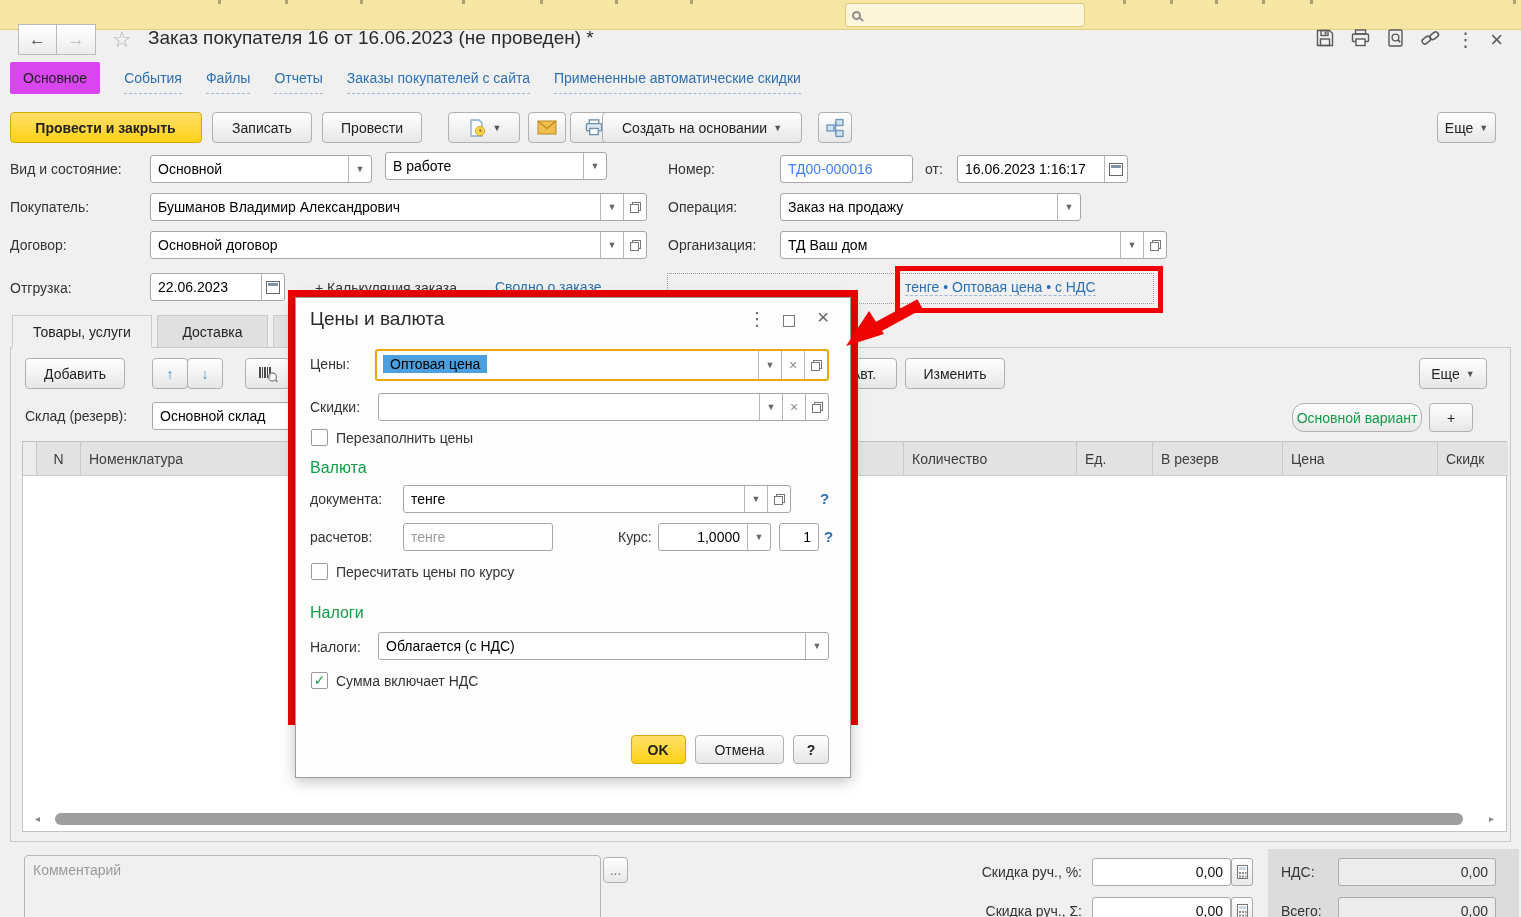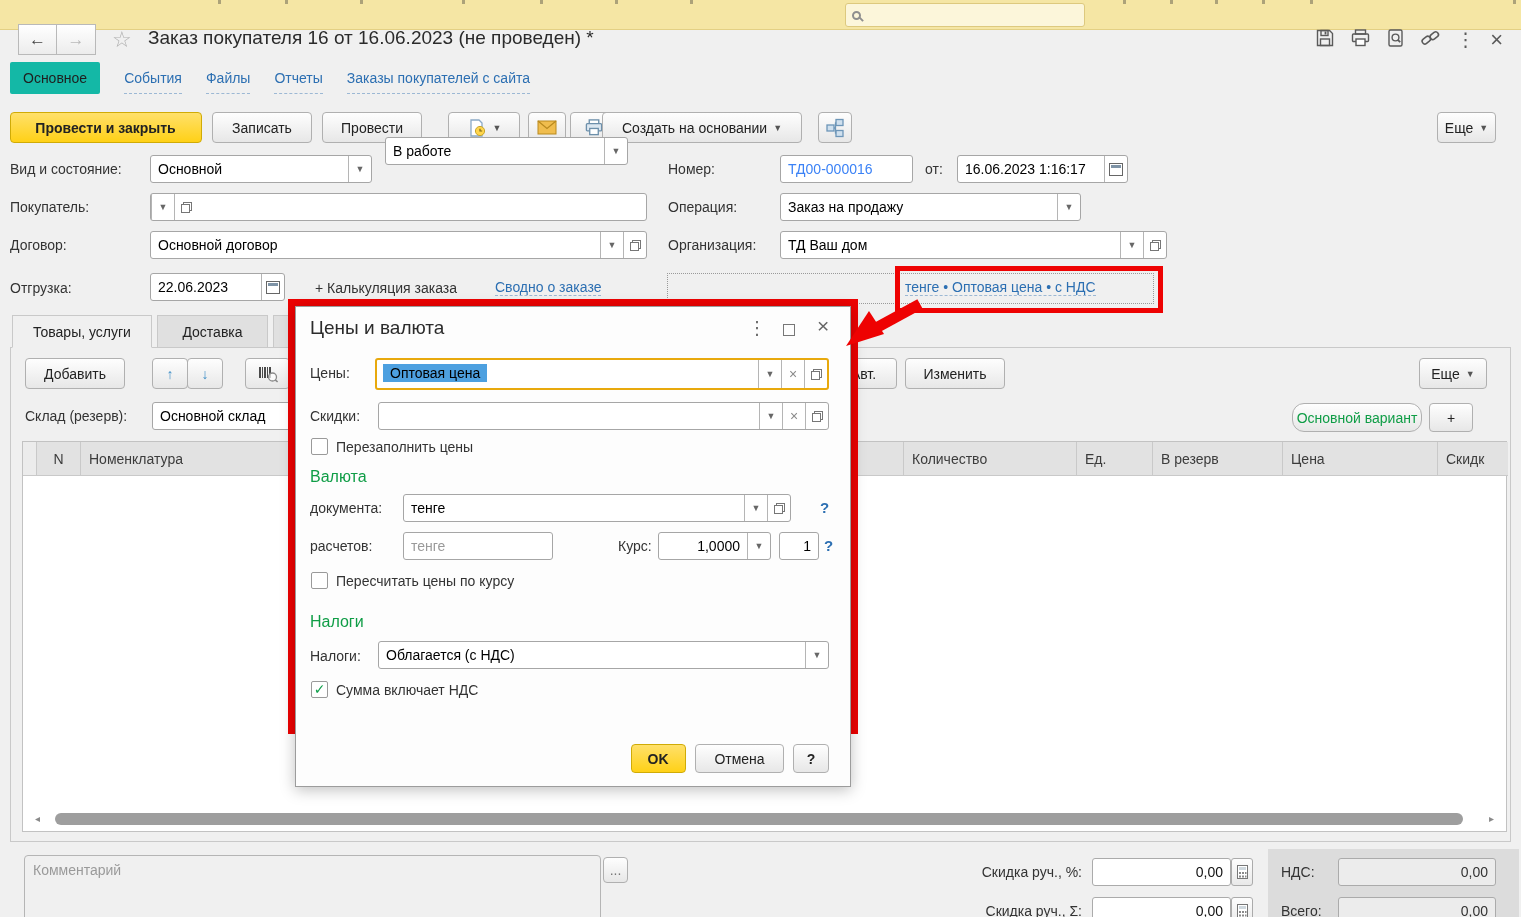--- a/index.html
+++ b/index.html
@@ -15,21 +15,21 @@
   
   .navgrp{position:absolute;left:18px;top:24px;display:flex;}
   .navbtn{width:39px;height:31px;background:linear-gradient(#ffffff,#ececec);border:1px solid #b9b9b9;display:flex;align-items:center;justify-content:center;font-size:17px;color:#444;}
   .navbtn.fwd{color:#b8b8b8;border-left:none;}
   .star{position:absolute;left:112px;top:27px;font-size:22px;color:#b0b0b0;}
   .pagetitle{position:absolute;left:148px;top:27px;font-size:19px;color:#2b2b2b;white-space:nowrap;}
   .winicons{position:absolute;right:18px;top:28px;display:flex;gap:15px;align-items:center;color:#555;}
   .winicons .gl{font-size:19px;line-height:20px;color:#5a5a5a;}
   
   .navtabs{position:absolute;left:10px;top:62px;display:flex;gap:24px;align-items:center;font-size:14px;}
-  .ntab-active{background:#14b8a6;padding:8px 13px;color:#1f1f1f;border-radius:2px;}
+  .ntab-active{background:#d946ef;padding:8px 13px;color:#1f1f1f;border-radius:2px;}
   .ntab{color:#2c6fb2;padding:8px 0;border-bottom:1px dashed #9cb8d4;line-height:14px;}
   
   .btn{position:absolute;height:31px;background:linear-gradient(#fefefe,#e7e7e7);border:1px solid #b0b0b0;border-radius:4px;display:flex;align-items:center;justify-content:center;font-size:14px;color:#222;padding:0 10px;white-space:nowrap;}
   .btn .dd{font-size:9px;color:#555;margin-left:6px;}
   .btn-yellow{background:linear-gradient(#ffe06a,#ffd117);border-color:#d0ab06;font-weight:bold;padding-left:9px;}
   .btn-green{color:#0f9d46;border-radius:12px;}
   
   .lbl{position:absolute;font-size:14px;color:#333;white-space:nowrap;}
   .lbl-gray{color:#9a9a9a;}
   .combo{position:absolute;height:28px;background:#fff;border:1px solid #a6a6a6;border-radius:3px;display:flex;align-items:stretch;}
@@ -52,21 +52,21 @@
   .grid{position:absolute;left:22px;top:441px;width:1485px;height:391px;background:#fff;border:1px solid #c2c2c2;}
   .th{position:absolute;top:0;height:34px;background:#e2e2e2;border-right:1px solid #c9c9c9;border-bottom:1px solid #c9c9c9;font-size:14px;color:#3c3c3c;display:flex;align-items:center;padding:0 8px;}
   .hscroll{position:absolute;left:4px;bottom:5px;height:14px;}
   .thumb{position:absolute;left:28px;top:1px;height:12px;background:#9e9e9e;border-radius:6px;}
   .sarr{position:absolute;top:0;font-size:10px;color:#8a8a8a;line-height:14px;}
   
   .footfld{position:absolute;height:28px;background:#fff;border:1px solid #ababab;border-radius:3px;font-size:14px;line-height:26px;text-align:right;padding:0 7px;color:#111;}
   .grayfld{background:#ececec;color:#333;}
   .iconbtn{position:absolute;height:28px;background:linear-gradient(#fdfdfd,#e9e9e9);border:1px solid #ababab;border-radius:3px;display:flex;align-items:center;justify-content:center;}
   
-  .dlg-red{position:absolute;left:288px;top:299px;width:570px;height:435px;border:7px solid #ee0202;z-index:50;background:transparent;}
+  .dlg-red{position:absolute;left:288px;top:290px;width:570px;height:435px;border:7px solid #ee0202;z-index:50;background:transparent;}
   .dlg{position:absolute;left:0;top:0;width:556px;height:481px;background:#fdfdfd;border:1px solid #9c9c9c;box-shadow:0 3px 14px rgba(0,0,0,.25);}
   .dlg-title{position:absolute;left:14px;top:10px;font-size:19px;color:#2b2b2b;}
   .dlg-sec{position:absolute;font-size:16px;color:#0f9d46;}
   .dlg .lbl{color:#333;}
   .yellowwrap{position:absolute;border:2px solid #e8a90d;border-radius:3px;display:flex;align-items:stretch;background:#fff;}
   .yellowwrap .val{flex:1;padding:0 6px;font-size:14px;line-height:26px;}
   .sel{background:#4da0e0;color:#000;padding:1px 7px;}
   .qmark{position:absolute;color:#2c6fb2;font-weight:bold;font-size:15px;}
   .dsq{width:12px;height:12px;border:1px solid #777;display:inline-block;}
   
@@ -137,20 +137,21 @@
     <span class="gl">⋮</span>
     <span class="gl" style="font-size:22px">×</span>
   </div>
 
   <div class="navtabs">
     <span class="ntab-active">Основное</span>
     <span class="ntab">События</span>
     <span class="ntab">Файлы</span>
     <span class="ntab">Отчеты</span>
     <span class="ntab">Заказы покупателей с сайта</span>
+    <span class="ntab">Примененные автоматические скидки</span>
   </div>
 
   <div class="btn btn-yellow" style="left:10px;top:112px;width:192px">Провести и закрыть</div>
   <div class="btn" style="left:212px;top:112px;width:100px">Записать</div>
   <div class="btn" style="left:322px;top:112px;width:100px">Провести</div>
   <div class="btn" style="left:448px;top:112px;width:72px;padding:0 6px">
     <svg width="20" height="20" viewBox="0 0 20 20">
         <path d="M4 2h8l3 3v13H4z" fill="#fff" stroke="#8aa9c6" stroke-width="1.3"></path>
         <circle cx="13" cy="13" r="4.6" fill="#ffd64d" stroke="#c8a52a"></circle>
         <path d="M13 10.8v2.2h2.2" stroke="#7a6419" fill="none" stroke-width="1.2"></path>
@@ -186,27 +187,28 @@
   <div class="btn" style="left:1437px;top:112px;width:59px">
     <span>Еще</span>
       <span class="dd">▼</span>
   </div>
 
   <div class="lbl" style="left:10px;top:161px">Вид и состояние:</div>
   <div class="combo" style="left:150px;top:155px;width:222px">
     <span class="val">Основной</span>
       <span class="cbtn">▼</span>
   </div>
-  <div class="combo" style="left:385px;top:137px;width:243px">
+  <div class="combo" style="left:385px;top:152px;width:222px">
     <span class="val">В работе</span>
       <span class="cbtn">▼</span>
   </div>
 
   <div class="lbl" style="left:10px;top:199px">Покупатель:</div>
   <div class="combo" style="left:150px;top:193px;width:497px">
+    <span class="val">Бушманов Владимир Александрович</span>
     <span class="cbtn">▼</span>
     <span class="cbtn">
         <span class="oic"></span>
       </span>
   </div>
 
   <div class="lbl" style="left:10px;top:237px">Договор:</div>
   <div class="combo" style="left:150px;top:231px;width:497px">
     <span class="val">Основной договор</span>
     <span class="cbtn">▼</span>

